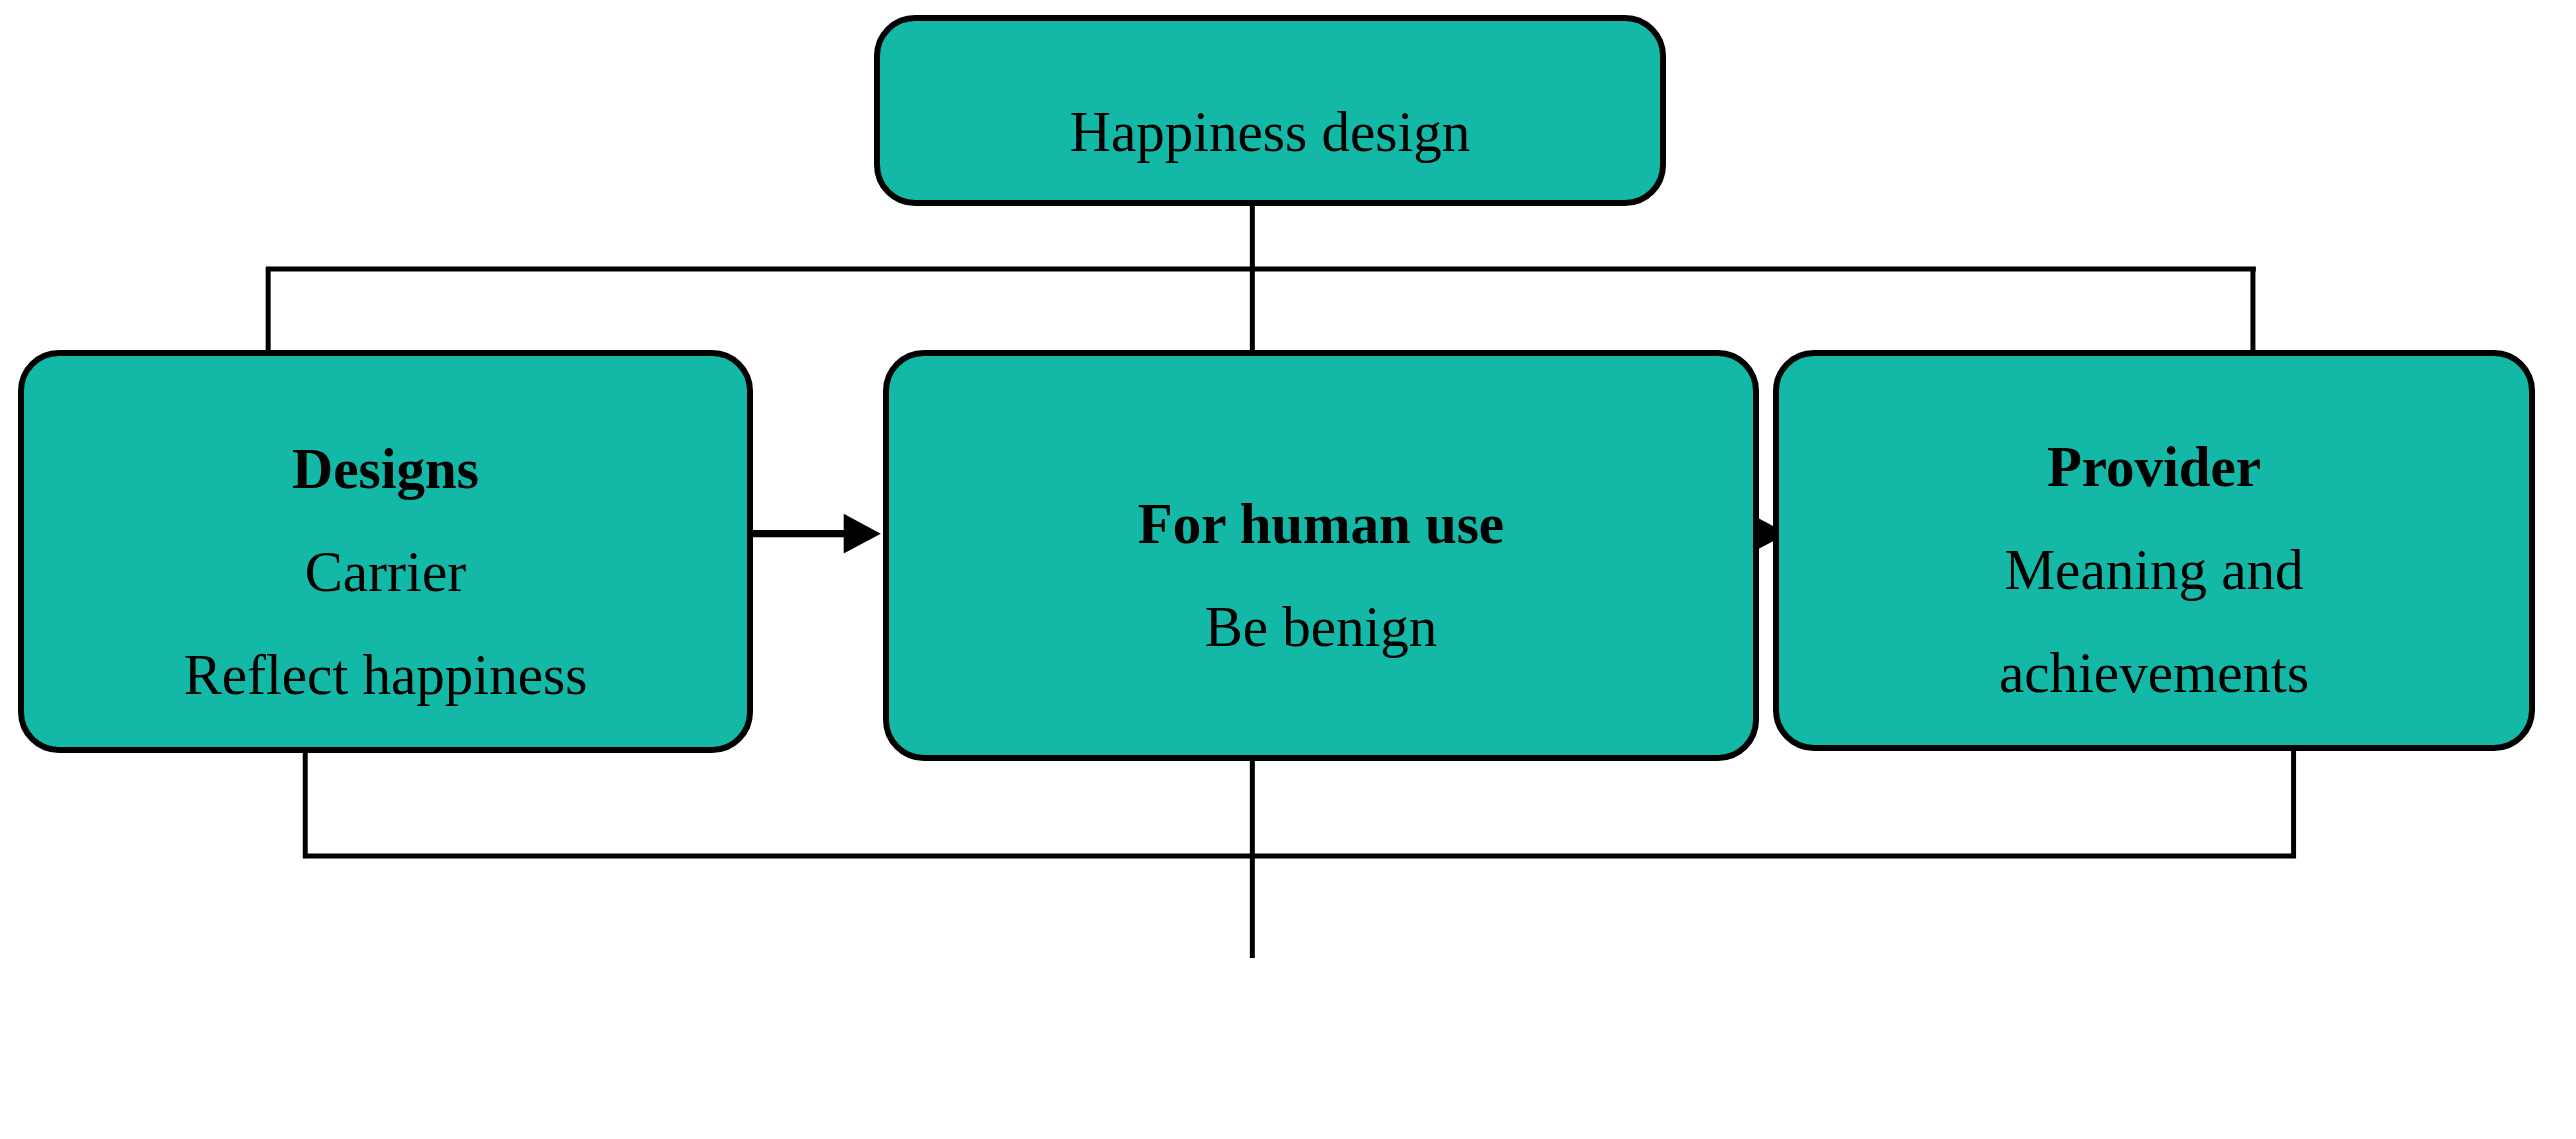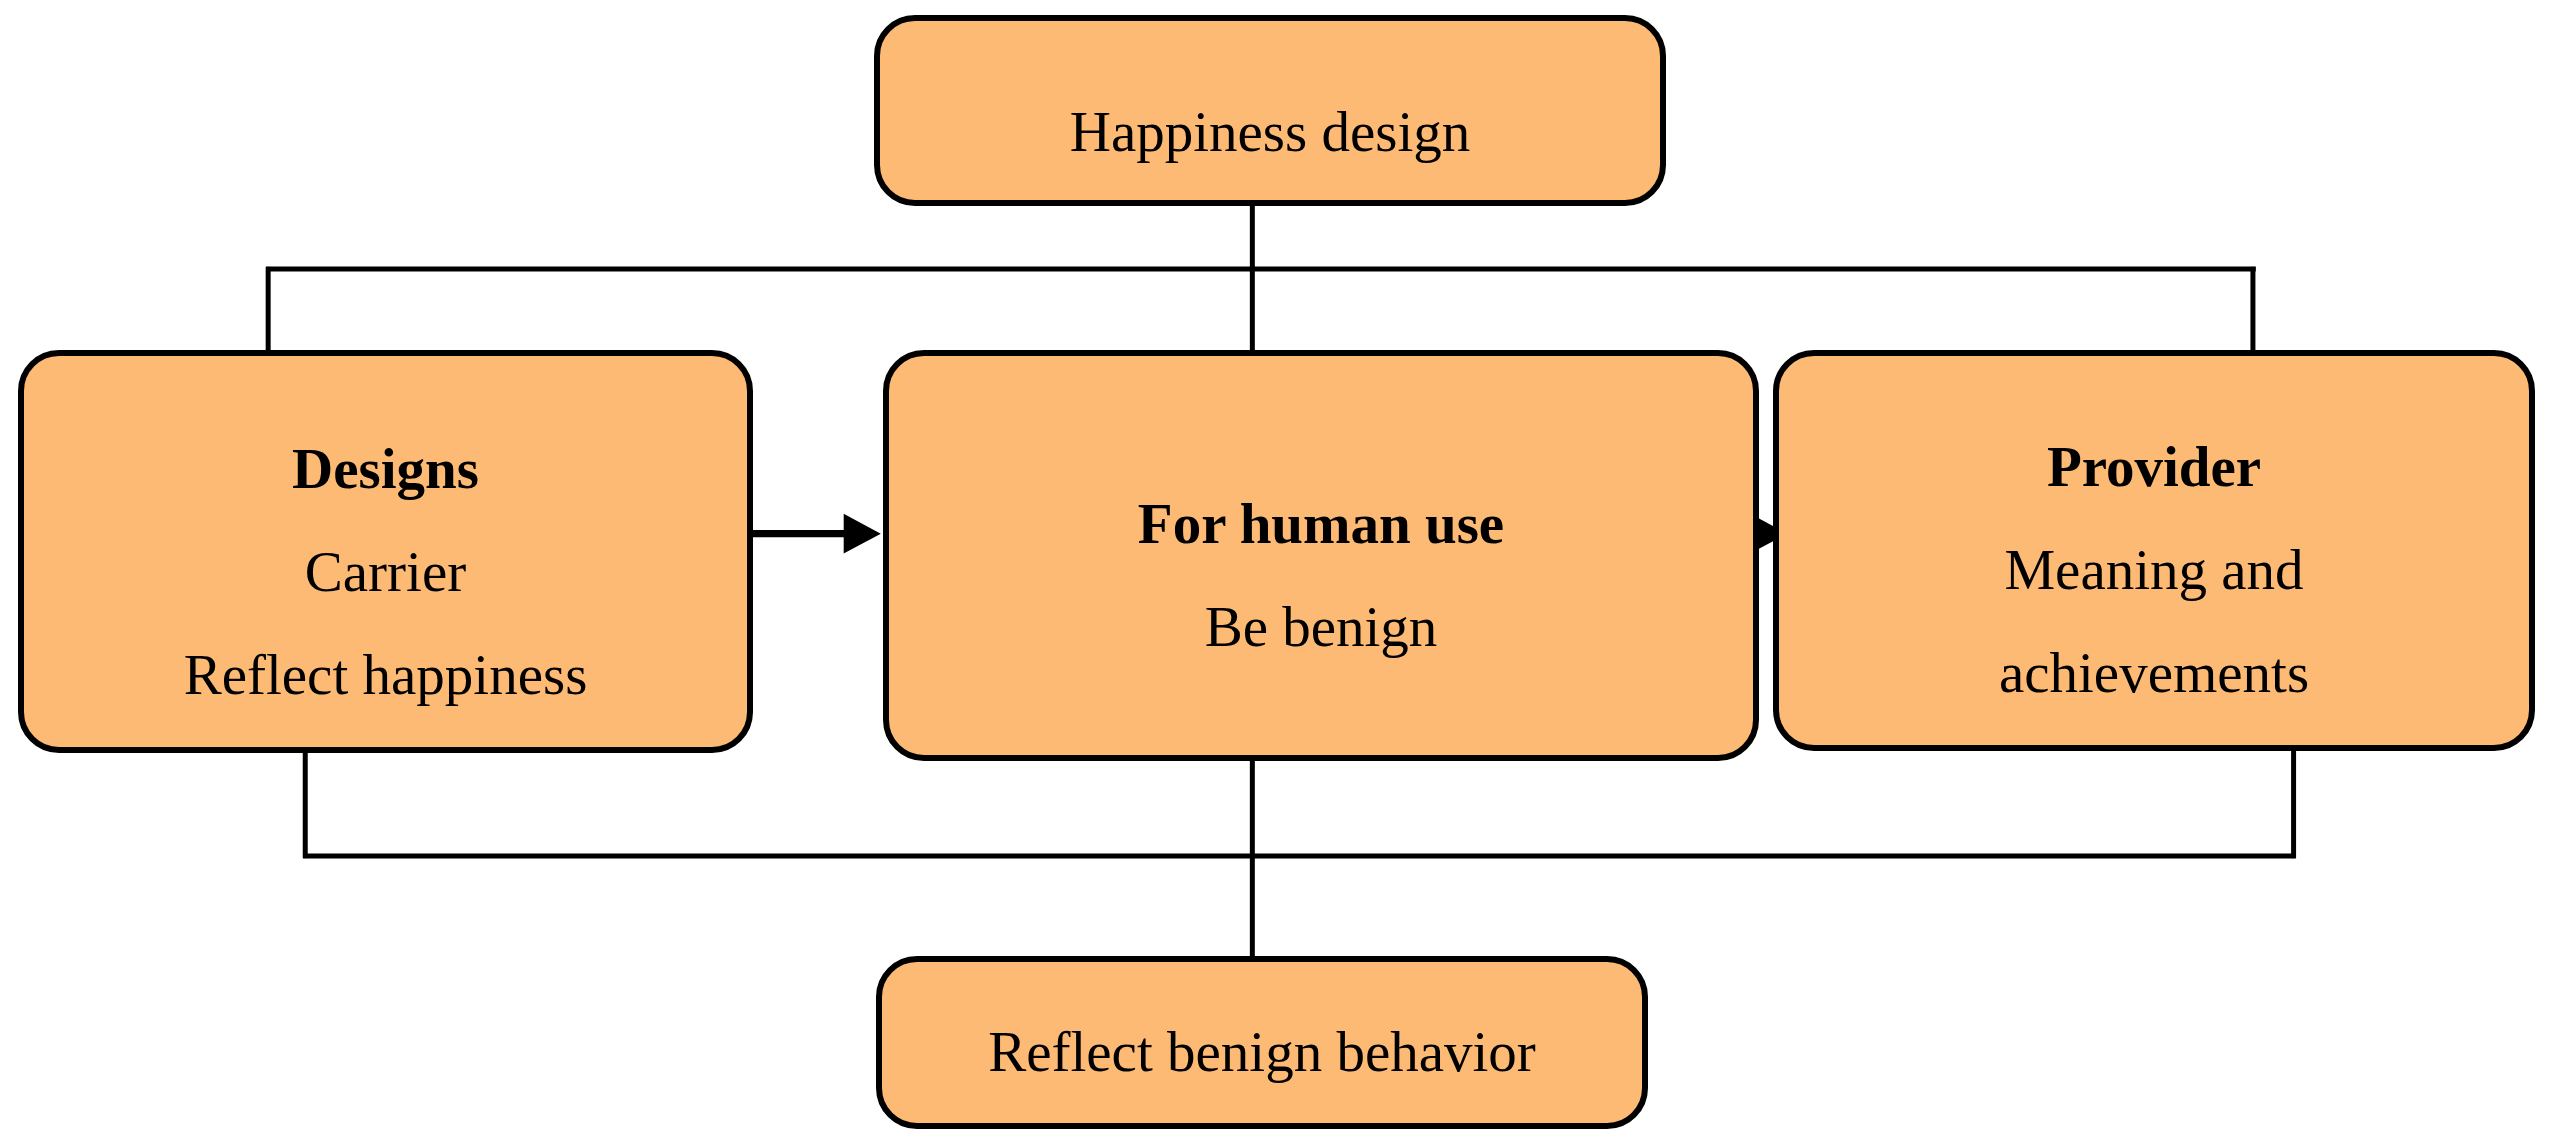--- a/index.html
+++ b/index.html
@@ -21,21 +21,21 @@
     left: 0;
     top: 0;
     width: 2576px;
     height: 1140px;
   }
   .node {
     position: absolute;
     box-sizing: border-box;
     border: 6.4px solid #000000;
     border-radius: 41px;
-    background: #fdba74;
+    background: #14b8a6;
     display: flex;
     flex-direction: column;
     align-items: center;
     justify-content: center;
     text-align: left;
     font-size: 57px;
     line-height: 103px;
   }
   .node .heading { font-weight: bold; }
   .node-top     { left: 874px; top:   15px; width: 792px; height: 191px; padding-top: 41px; }
@@ -82,18 +82,15 @@
     <div class="heading">For human use</div>
     <div>Be benign</div>
   </div>
 
   <div class="node node-right">
     <div class="heading">Provider</div>
     <div>Meaning and</div>
     <div>achievements</div>
   </div>
 
-  <div class="node node-bottom">
-    <div>Reflect benign behavior</div>
-  </div>
 
 </div>
 
 
 </body></html>

